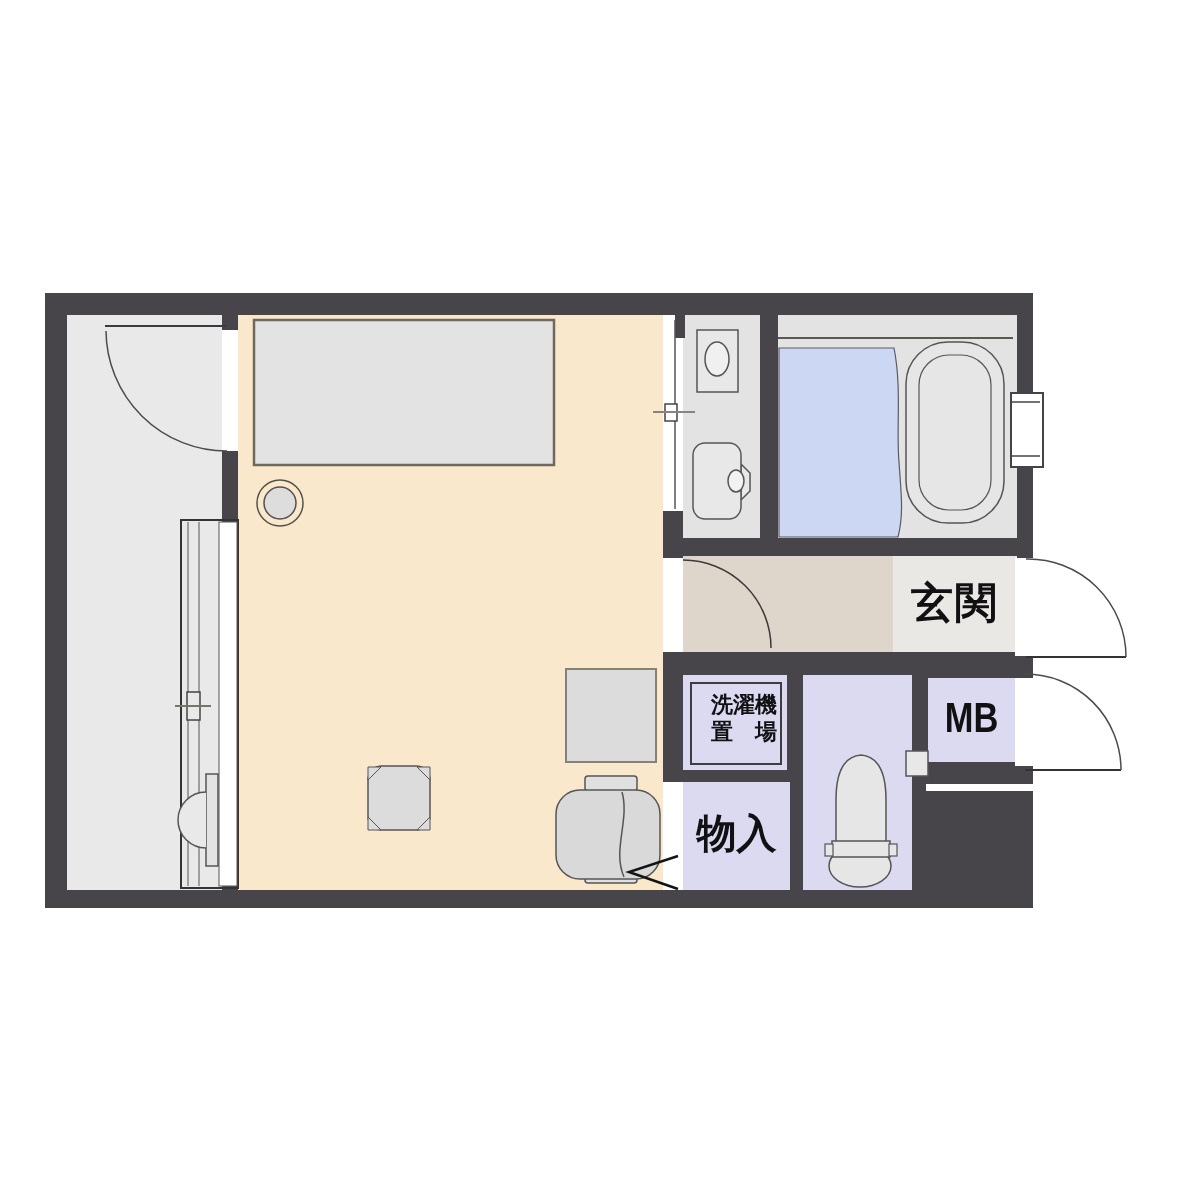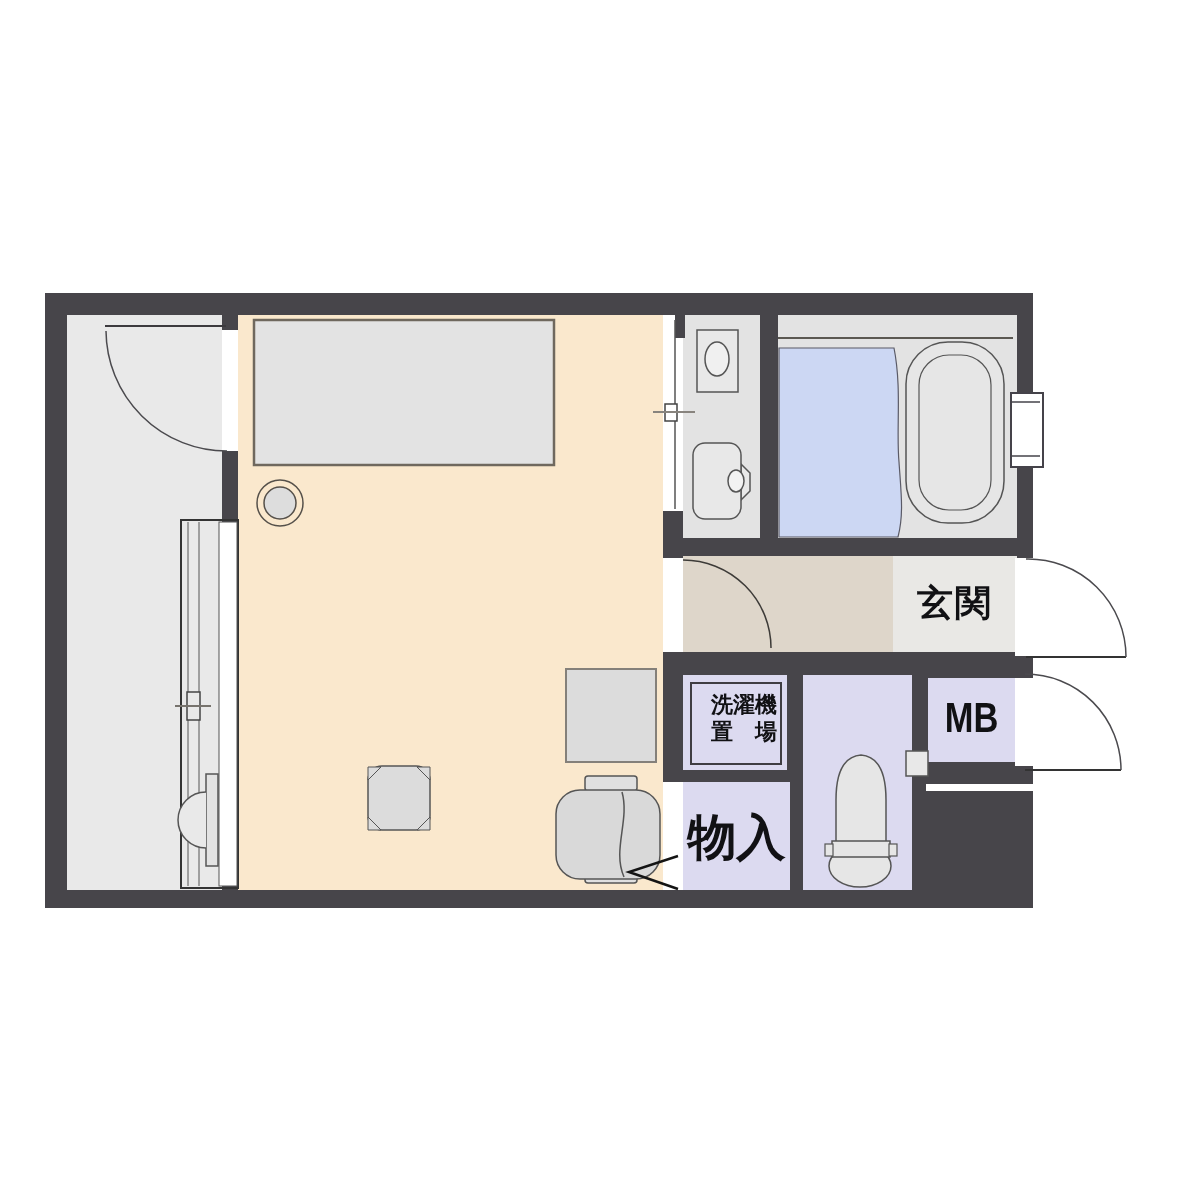--- a/index.html
+++ b/index.html
@@ -26,23 +26,23 @@
   .op-slider{left:663px;top:315px;width:20px;height:196px;}
   .stub-slider-top{left:675px;top:315px;width:10px;height:23px;background:#47454a;}
   .op-hall-door{left:663px;top:558px;width:20px;height:94px;}
   .op-closet{left:663px;top:782px;width:20px;height:108px;}
   .op-entrance{left:1015px;top:558px;width:22px;height:98px;}
   .op-mb{left:1015px;top:678px;width:22px;height:88px;}
   .wall-notch{left:926px;top:784px;width:107px;height:7px;background:#ffffff;}
   .bath-window{left:1010px;top:392px;width:30px;height:72px;background:#ffffff;border:2px solid #45434a;}
   
   .lbl{color:#111114;text-align:center;line-height:1.05;}
-  .lbl-genkan{left:893px;top:584px;width:124px;font-size:36px;font-weight:700;letter-spacing:2px;}
+  .lbl-genkan{left:893px;top:584px;width:124px;font-size:42px;font-weight:700;letter-spacing:2px;font-family:Liberation Mono, monospace;}
   .lbl-mb{left:928px;top:696px;width:87px;font-size:42px;font-weight:700;transform:scaleX(.82);transform-origin:center;}
-  .lbl-monoire{left:683px;top:812px;width:107px;font-size:49px;font-weight:700;}
+  .lbl-monoire{left:683px;top:812px;width:107px;font-size:40px;font-weight:700;}
   .lbl-laundry{left:683px;top:691px;width:122px;font-size:22px;font-weight:700;line-height:27px;}
   svg.overlay{position:absolute;left:0;top:0;pointer-events:none;}
 </style>
 </head>
 <body>
 
 <div class="canvas">
 
   <div class="abs wall-base"></div>
 

